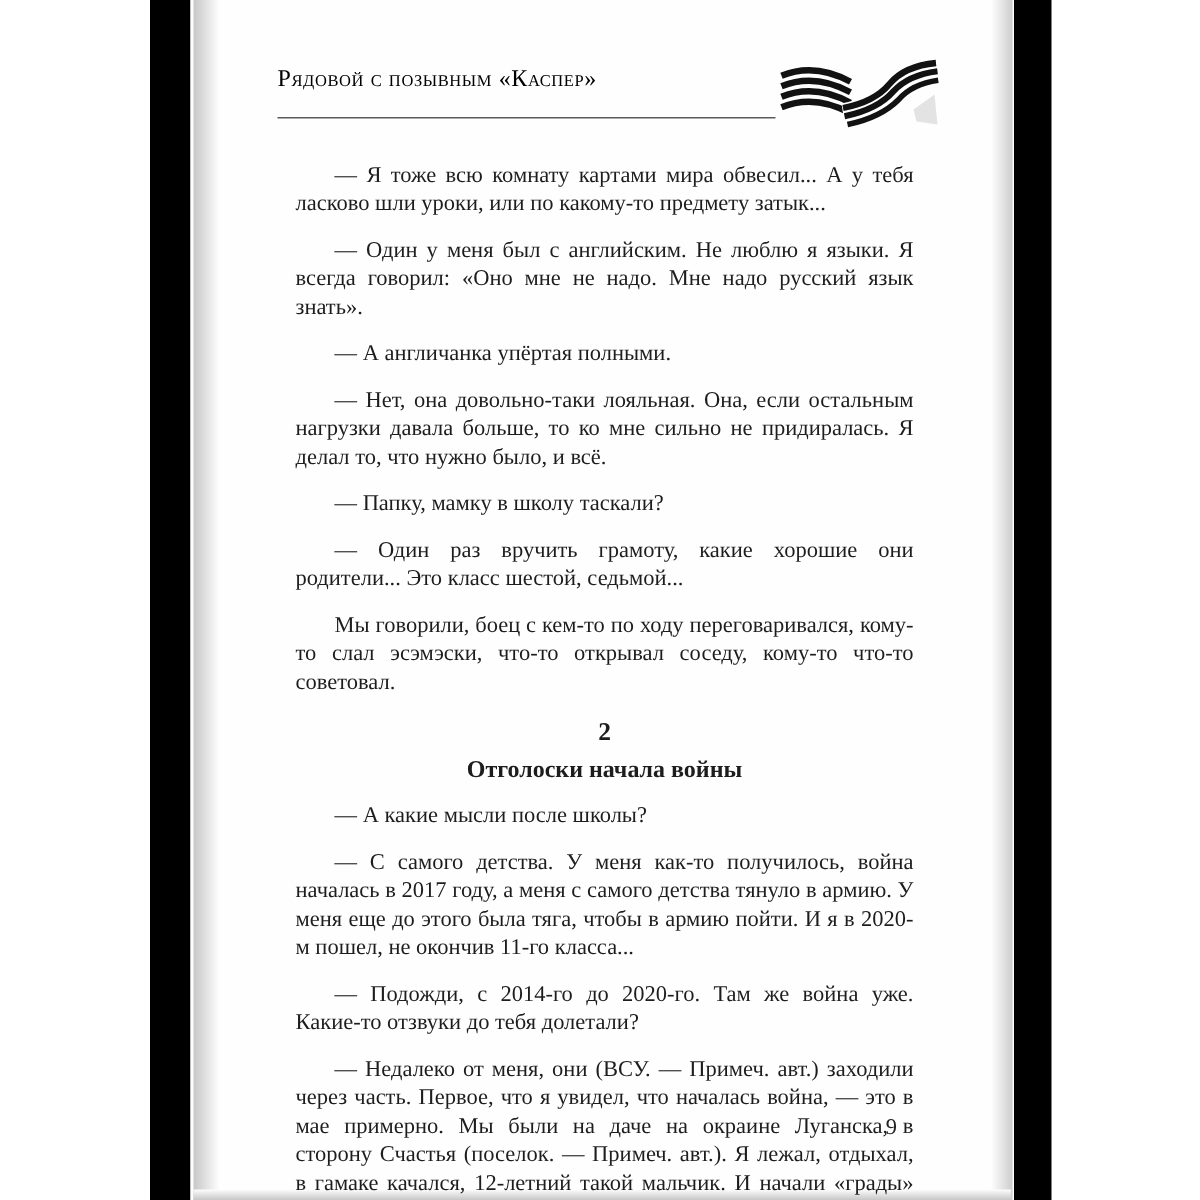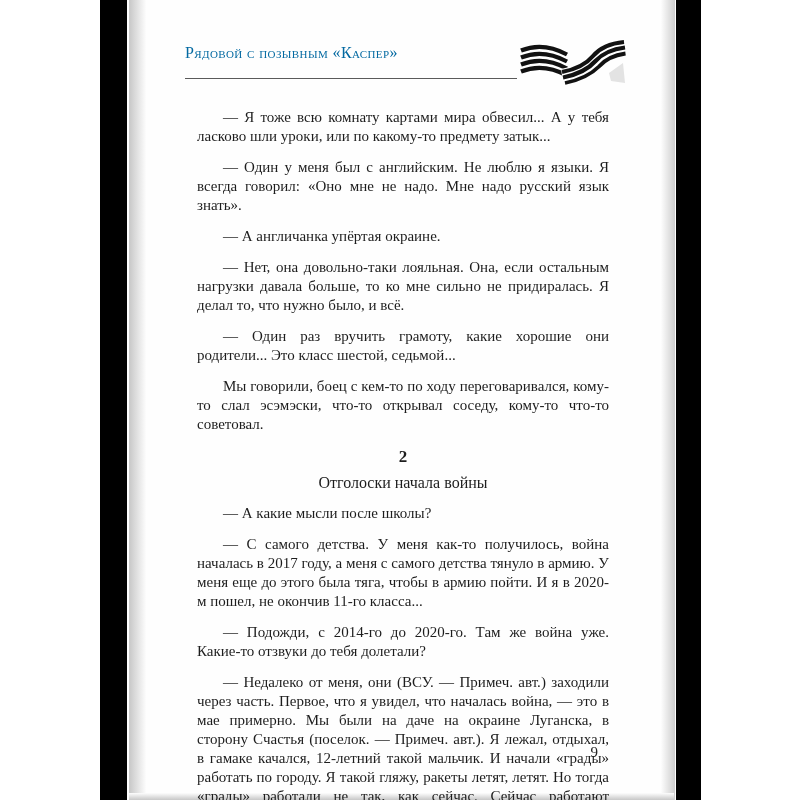--- a/index.html
+++ b/index.html
@@ -33,42 +33,42 @@
   }
   .content {
     position: absolute; left: 58px; top: 44px; width: 436px;
     color: #1d1d1d;
   }
   .running-head { position: relative; height: 52px; }
   .running-title {
     font-size: 16px;
     font-variant: small-caps;
     letter-spacing: 0.4px;
-    color: #0369a1;
+    color: #000000;
     white-space: nowrap;
   }
   .head-rule {
     position: absolute; left: 0; top: 34px;
     width: 332px; height: 1px; background: #5a5a5a;
   }
   .ribbon { position: absolute; right: -8px; top: -7px; }
   .para {
     margin: 12px;
     font-size: 15px;
     line-height: 19px;
     text-align: justify;
     text-indent: 26px;
   }
   .it { }
   .chapter-number {
     text-align: center; font-weight: bold;
     font-size: 17px; margin-top: 13px;
   }
   .chapter-title {
-    text-align: center; font-weight: normal;
+    text-align: center; font-weight: bold;
     font-size: 16px; margin-top: 7px; margin-bottom: 9px;
   }
   .folio {
     position: absolute; top: 744px; right: 78px;
     font-size: 15px; color: #222222;
   }
 </style>
 </head>
 <body>
 
@@ -102,22 +102,23 @@
             <path d="M45 35 Q 66 31 76 19 Q 86 7 107 5" stroke="#121212" stroke-width="4.2" fill="none"></path>
             <path d="M46 40.5 Q 68 36 78.5 24 Q 88.5 13 108 10.5" stroke="#121212" stroke-width="4.2" fill="none"></path>
             <path d="M48 46 Q 70 41.5 82 29.5 Q 91 19 108.5 16.5" stroke="#121212" stroke-width="3.8" fill="none"></path>
           </svg>
         </span>
       </div>
 
       <div>
           <p class="para"><span>— Я тоже всю комнату картами мира обвесил... А у тебя ласково шли уроки, или по какому-то предмету затык...</span></p>
           <p class="para"><span>— Один у меня был с английским. Не люблю я языки. Я всегда говорил: «Оно мне не надо. Мне надо русский язык знать».</span></p>
-          <p class="para"><span>— А англичанка упёртая окраине.</span></p>
+          <p class="para"><span>— А англичанка упёртая полными.</span></p>
           <p class="para"><span>— Нет, она довольно-таки лояльная. Она, если остальным нагрузки давала больше, то ко мне сильно не придиралась. Я делал то, что нужно было, и всё.</span></p>
+          <p class="para"><span>— Папку, мамку в школу таскали?</span></p>
           <p class="para"><span>— Один раз вручить грамоту, какие хорошие они родители... Это класс шестой, седьмой...</span></p>
           <p class="para"><span>Мы говорили, боец с кем-то по ходу переговаривался, кому-то слал эсэмэски, что-то открывал соседу, кому-то что-то советовал.</span></p>
           <div class="chapter-number">2</div>
           <div class="chapter-title">Отголоски начала войны</div>
           <p class="para"><span>— А какие мысли после школы?</span></p>
           <p class="para"><span>— С самого детства. У меня как-то получилось, война началась в 2017 году, а меня с самого детства тянуло в армию. У меня еще до этого была тяга, чтобы в армию пойти. И я в 2020-м пошел, не окончив 11-го класса...</span></p>
           <p class="para"><span>— Подожди, с 2014-го до 2020-го. Там же война уже. Какие-то отзвуки до тебя долетали?</span></p>
           <p class="para"><span>— Недалеко от меня, они (ВСУ. — </span><span class="it">Примеч. авт.</span><span>) заходили через часть. Первое, что я увидел, что началась война, — это в мае примерно. Мы были на даче на окраине Луганска, в сторону Счастья (поселок. — </span><span class="it">Примеч. авт</span><span>.). Я лежал, отдыхал, в гамаке качался, 12-летний такой мальчик. И начали «грады» работать по городу. Я такой гляжу, ракеты летят, летят. Но тогда «грады» работали не так, как сейчас. Сейчас работают одиночными, тогда работали по 4—5 машин полными залпами. Накрывали такие квадраты, что о-ё-ёй!</span></p>
           <p class="para"><span>— Летит этого, а ты в гамаке.</span></p>
         </div>

